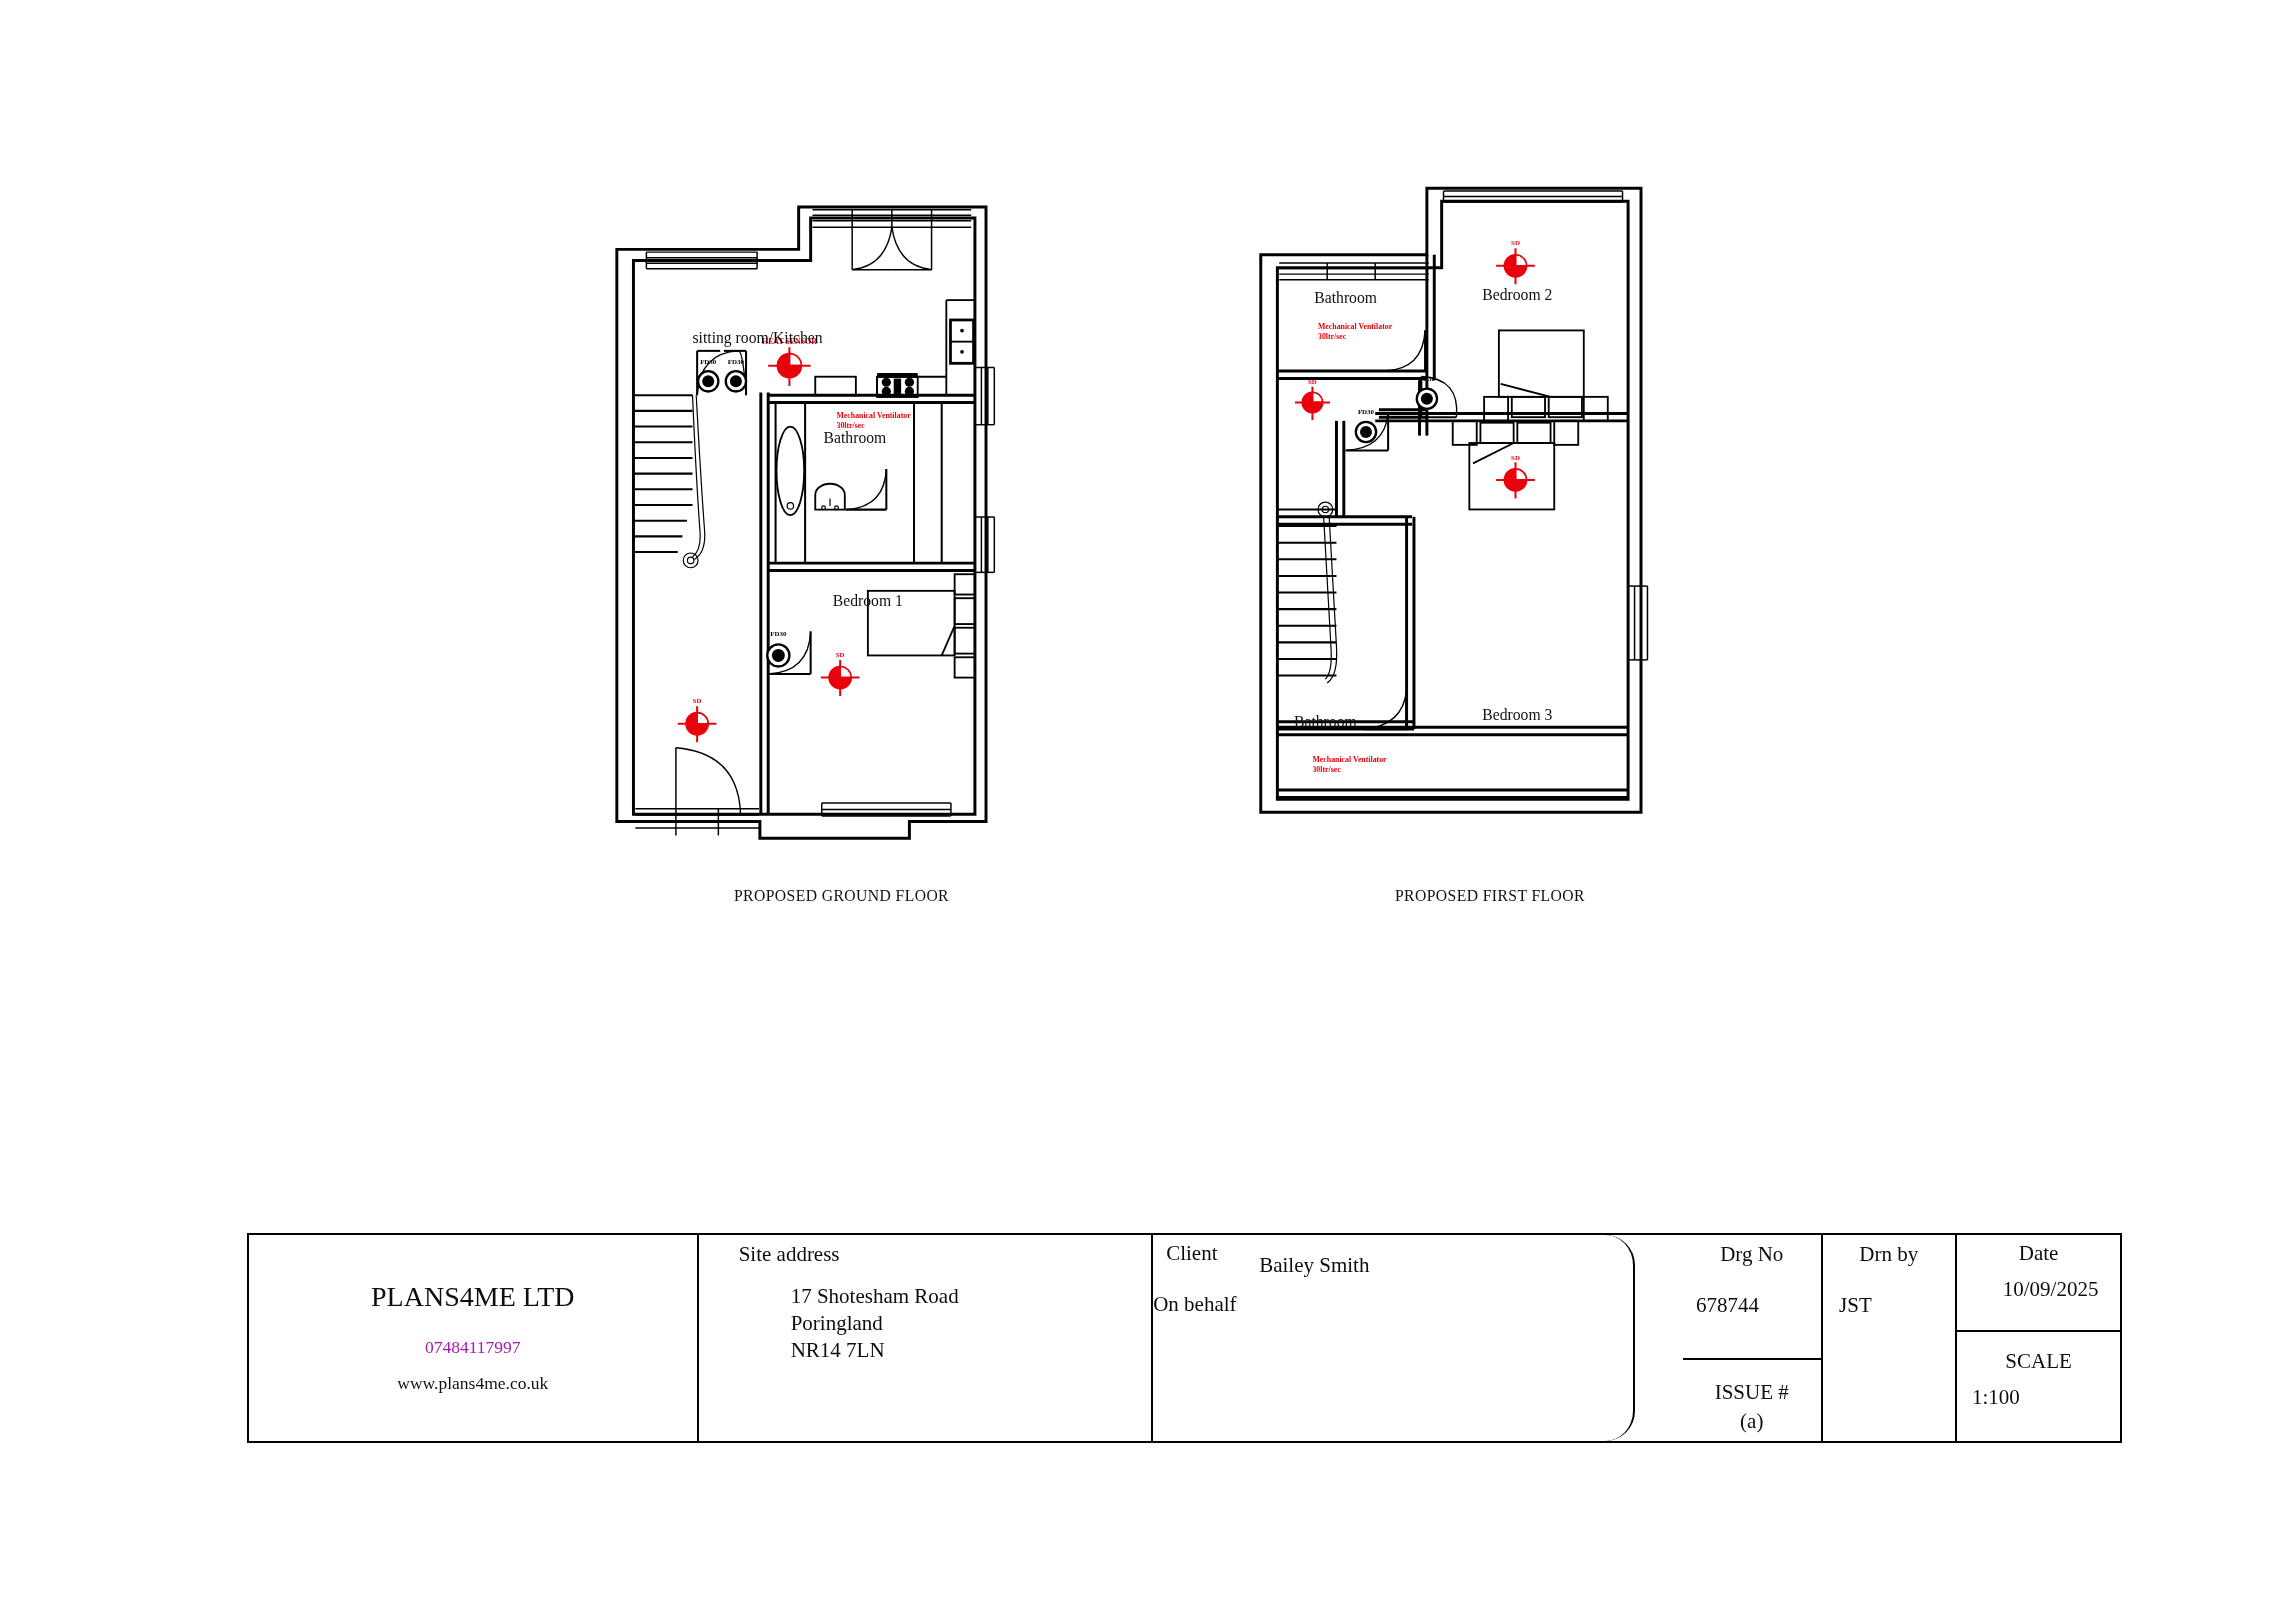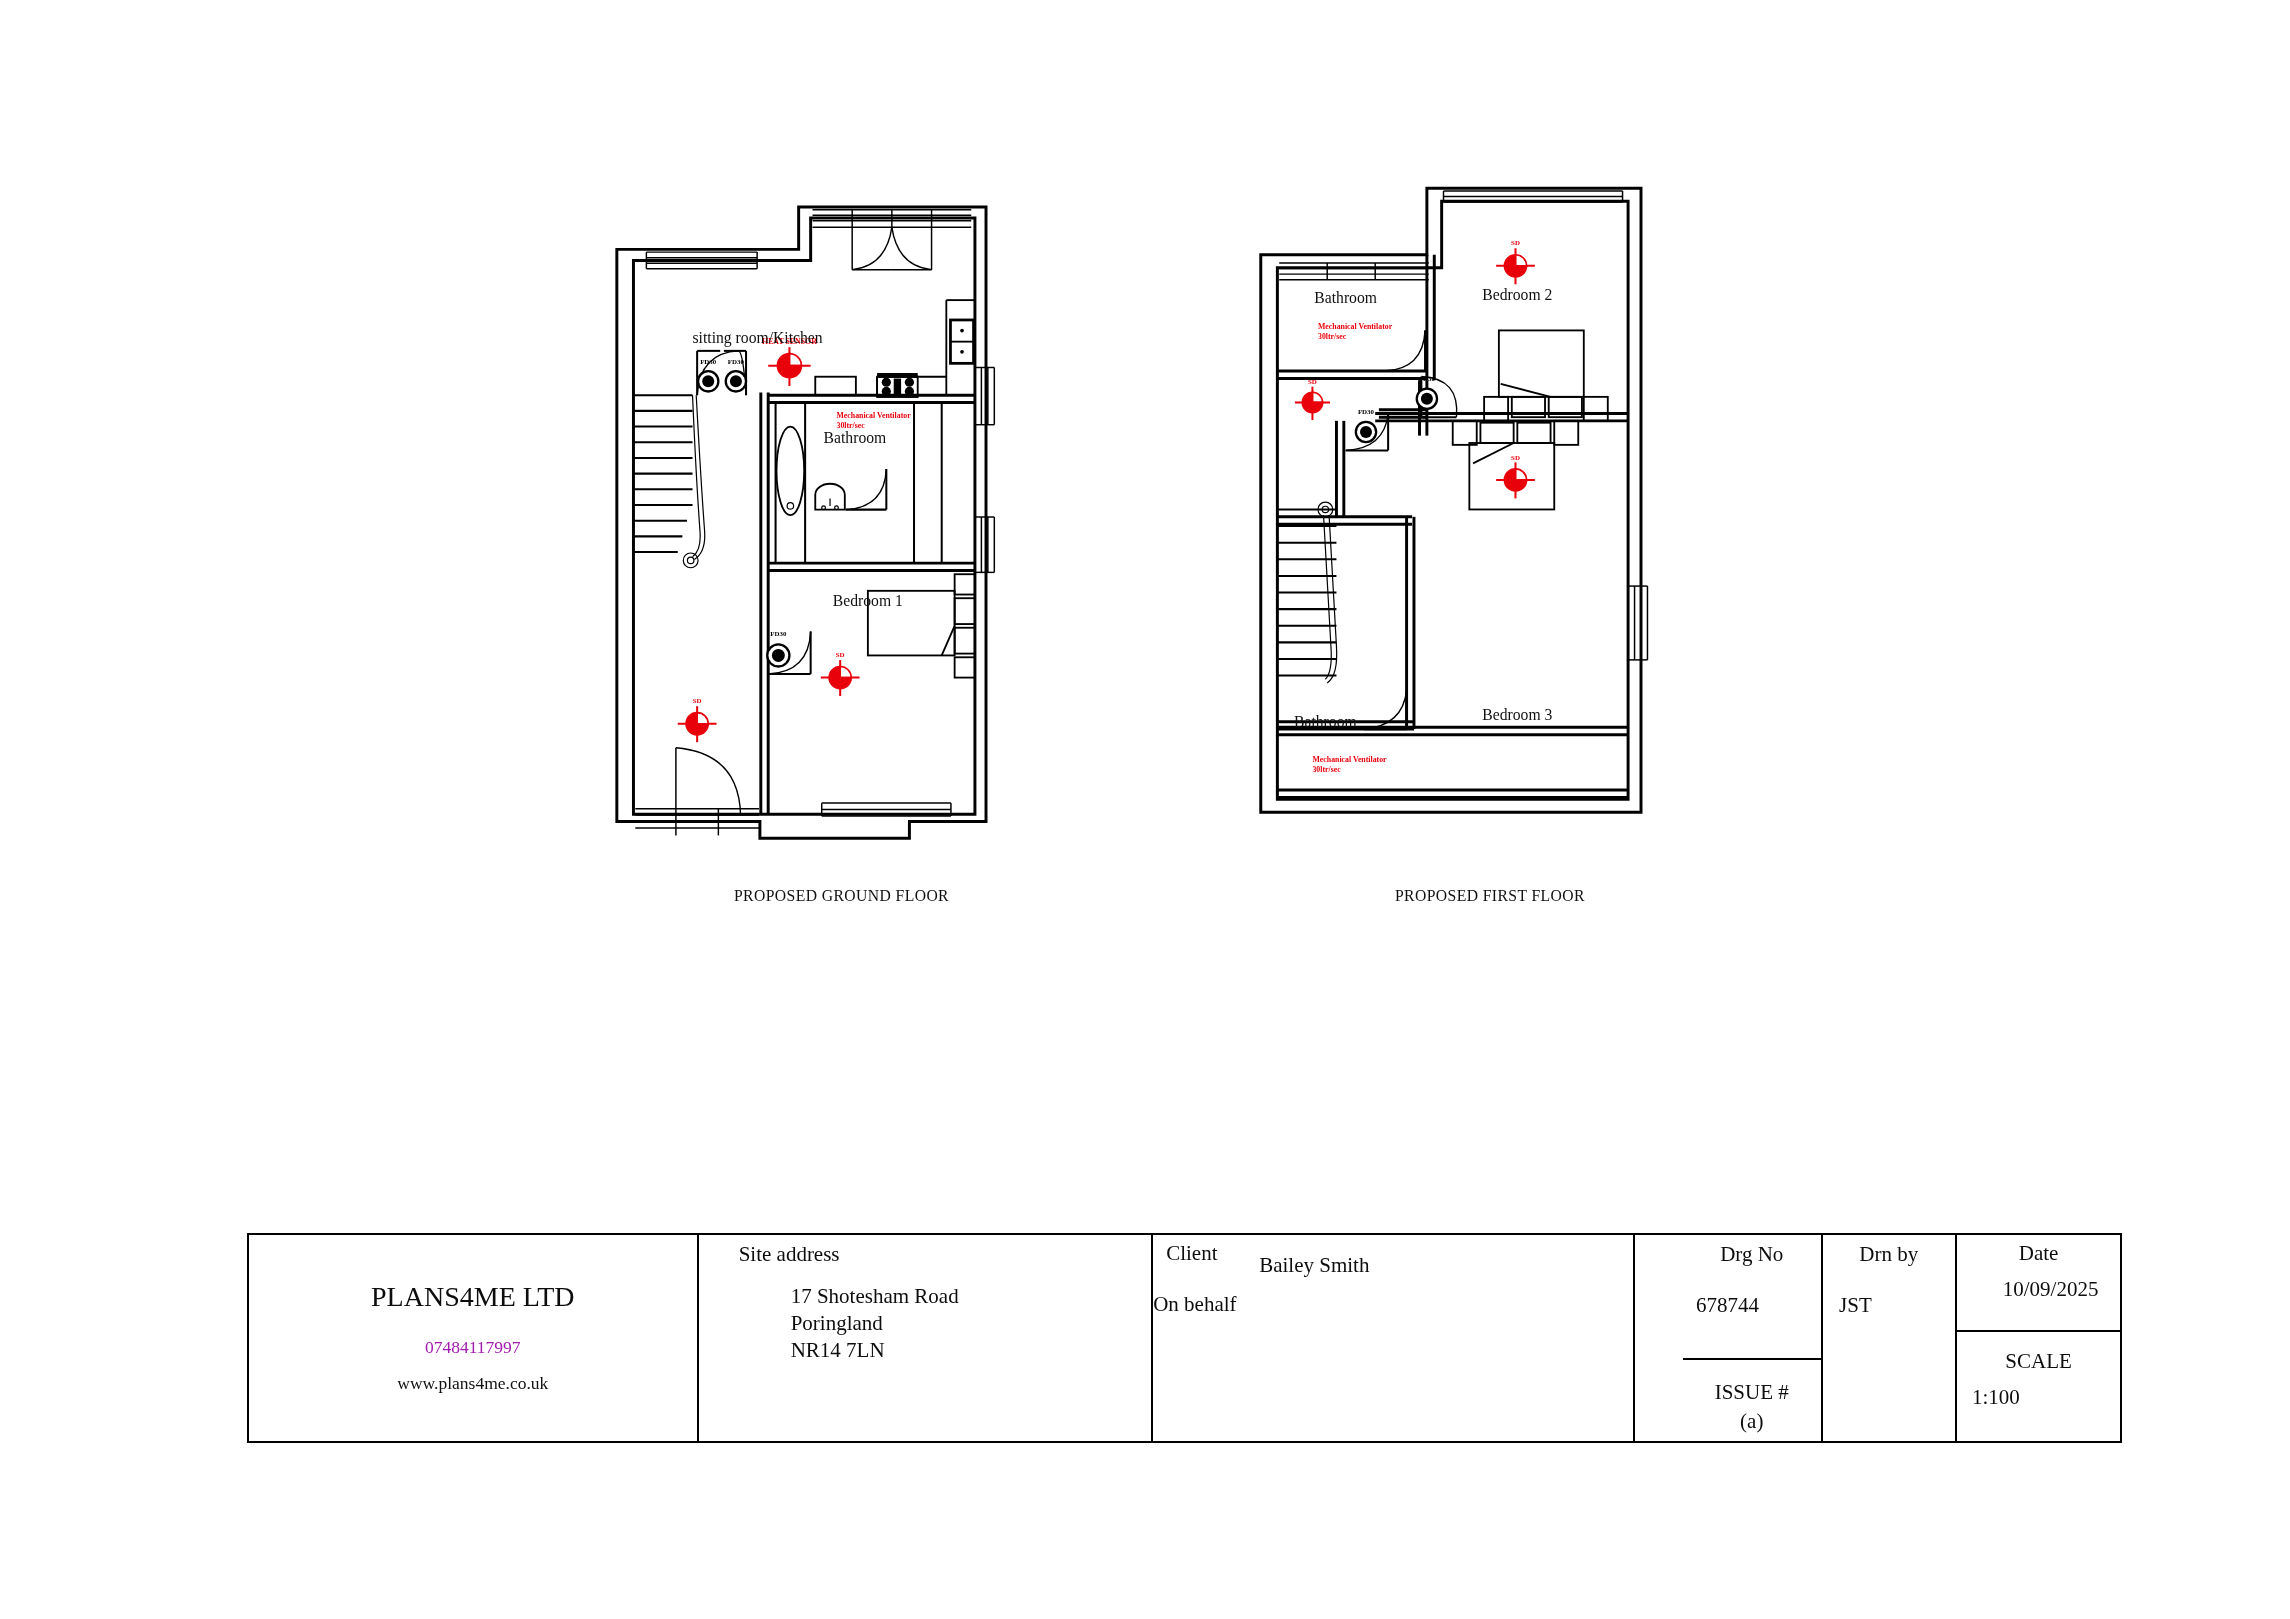--- a/index.html
+++ b/index.html
@@ -51,21 +51,21 @@
   }
   .tb-col {
     box-sizing: border-box;
     border-right: 2.8px solid #000000;
     position: relative;
   }
   .tb-col:last-child { border-right: none; }
 
   #tb-company   { width: 461px; }
   #tb-site      { width: 466px; }
-  #tb-client    { width: 494px; }
+  #tb-client    { width: 494px; border-radius: 30px; }
   #tb-drgno     { width: 143px; margin-left: 48px; }
   #tb-drnby     { width: 138px; }
   #tb-date      { width: 167px; }
 
   .tb-company-name {
     position: absolute;
     top: 46px; left: 0; right: 0;
     text-align: center;
     font-size: 28px;
     color: #0d0d0d;

